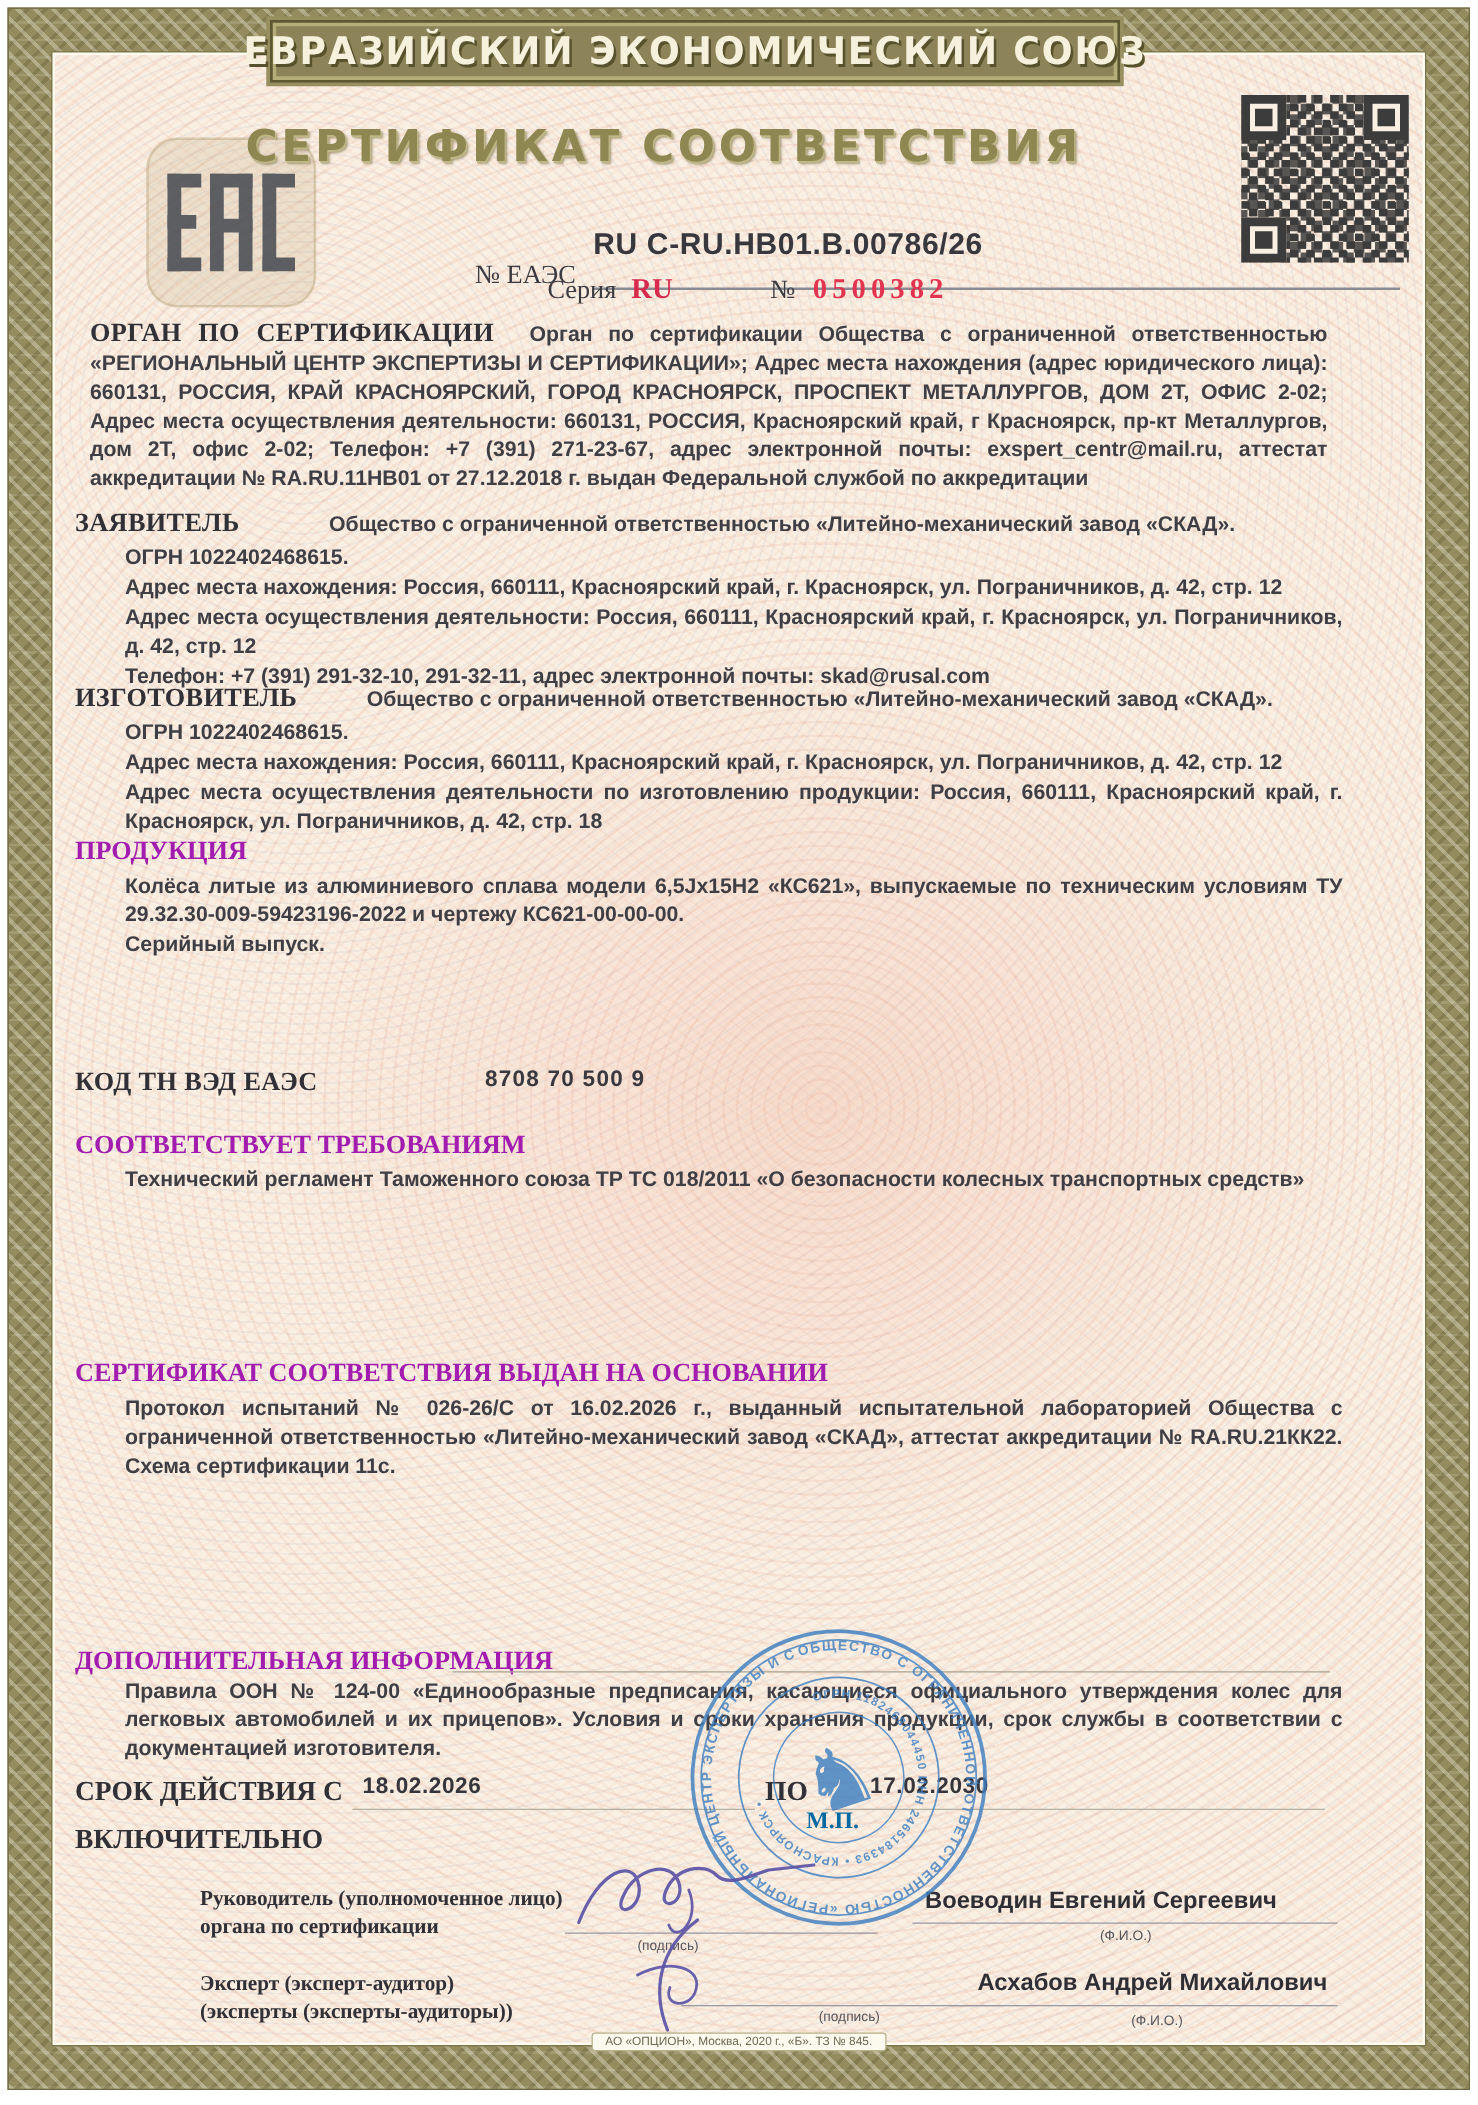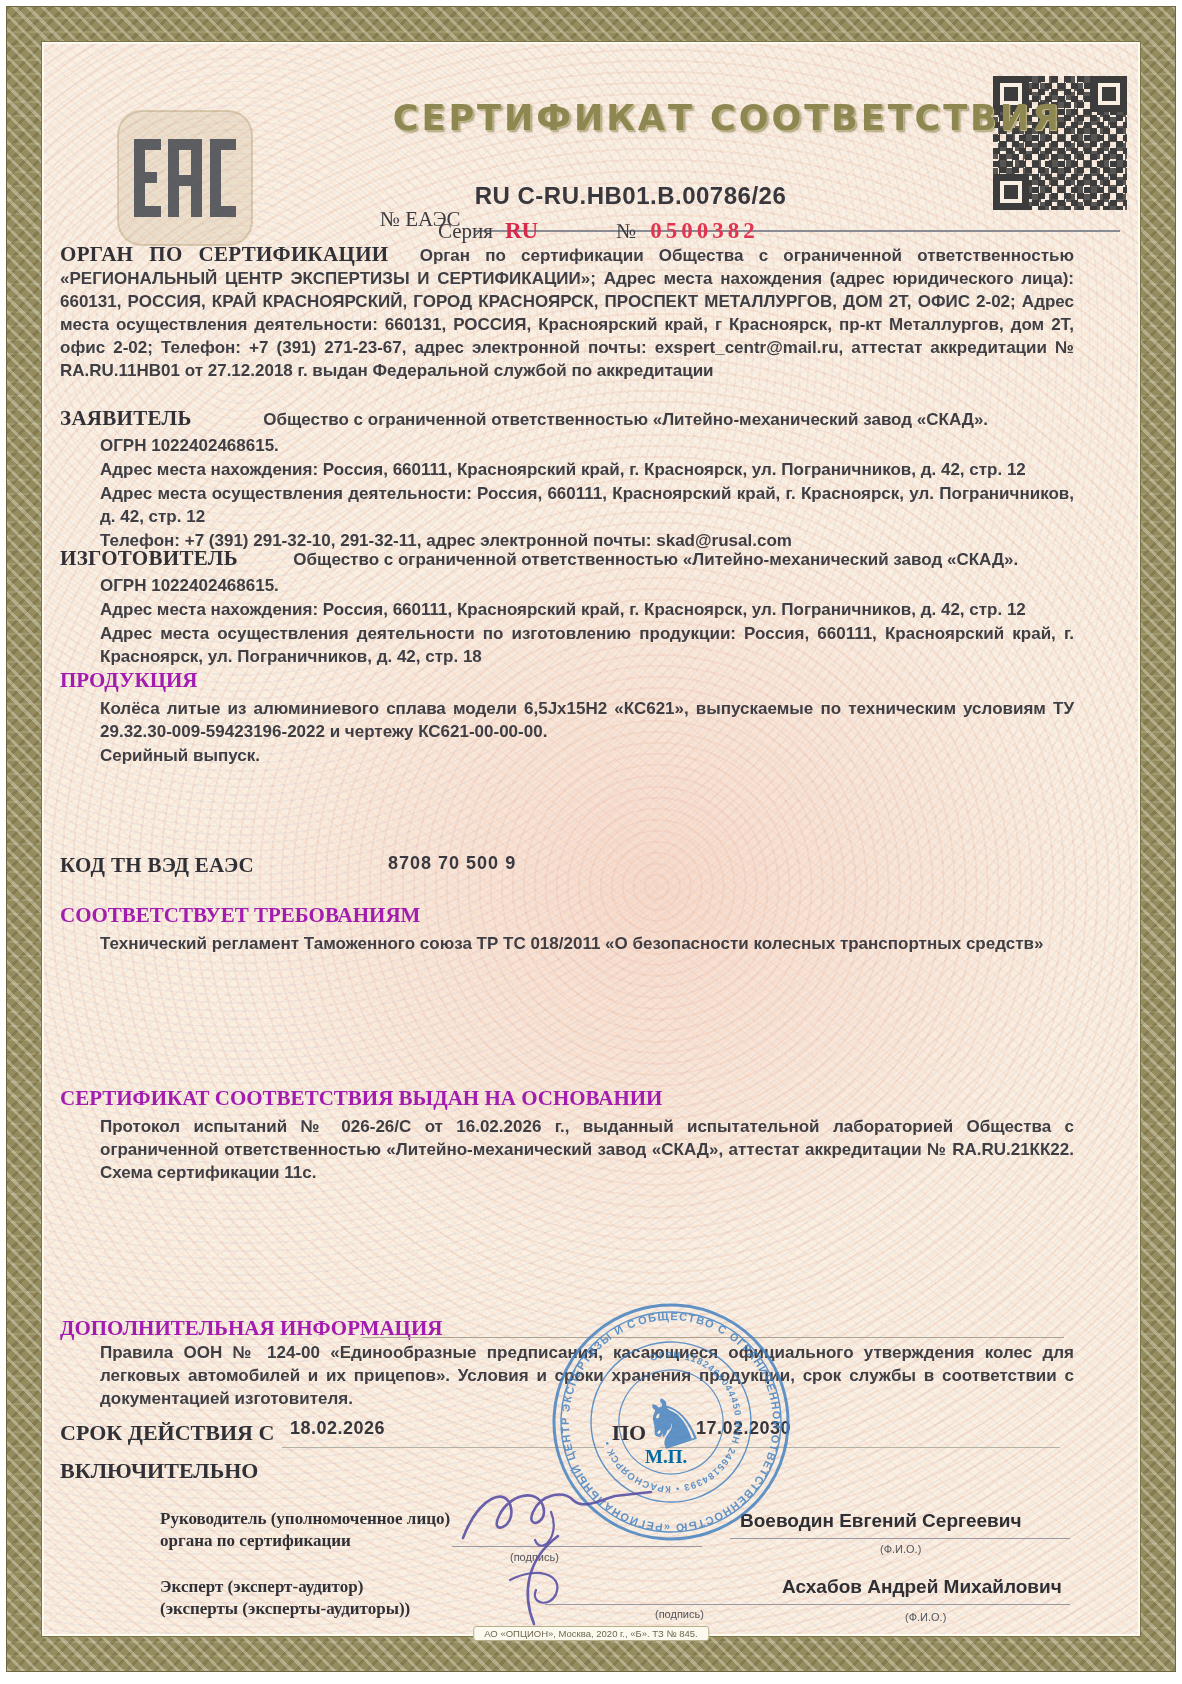--- a/index.html
+++ b/index.html
@@ -23,21 +23,21 @@
            repeating-linear-gradient(38deg, rgba(236,170,140,.10) 0 2px, rgba(236,170,140,0) 2px 8px),
            repeating-linear-gradient(-38deg, rgba(236,170,140,.09) 0 2px, rgba(236,170,140,0) 2px 8px);
          box-shadow:0 0 0 2px #fdfbf0, 0 0 0 3px #7b7448;}
   
   .banner{position:absolute;left:216px;top:16px;width:680px;height:50px;
           background:#8c8458;border:2px solid #5e5832;box-sizing:border-box;
           box-shadow:0 0 0 3px #978f5f, inset 0 0 0 3px #b5ad7a;
           display:flex;align-items:center;justify-content:center;}
   .banner span{font-weight:bold;font-size:29px;letter-spacing:1.5px;color:#f6f1dd;
           font-family:"DejaVu Sans",sans-serif;text-shadow:2px 2px 0 #57522c;white-space:nowrap;transform:scaleY(1.05);}
-  .cert-title{position:absolute;left:0px;right:120px;top:98px;text-align:right;
+  .cert-title{position:absolute;left:0px;right:120px;top:98px;text-align:center;
           font-family:"DejaVu Sans",sans-serif;font-weight:800;font-size:35px;letter-spacing:3px;
           color:#8f8751;text-shadow:1px 1px 0 #bfb786, 2px 2px 2px rgba(96,88,40,.55);white-space:nowrap;}
   
   .numline{position:absolute;left:380px;top:150px;width:740px;display:flex;align-items:flex-end;margin-top:32px;}
   .numline .lab{font-family:"Liberation Serif",serif;font-size:21px;color:#3a3a40;margin-right:14px;}
   .numline .val{flex:1;border-bottom:2px solid #8b8b94;font-weight:bold;font-size:24px;color:#37373d;
                 padding-bottom:20px;letter-spacing:.5px;}
   .series{position:absolute;left:438px;top:194px;display:flex;align-items:baseline;
           font-family:"Liberation Serif",serif;}
   .series .s-lab{font-size:21px;color:#3a3a40;}
@@ -50,21 +50,21 @@
       background:
         repeating-conic-gradient(#3c3c3c 0% 25%, rgba(0,0,0,0) 0% 50%) 0 0/13px 13px,
         repeating-conic-gradient(rgba(60,60,60,.85) 0% 25%, rgba(0,0,0,0) 0% 50%) 5px 7px/17px 17px;}
   .qr .finder{position:absolute;width:36px;height:36px;border:7px solid #3c3c3c;background:#f9efe2;box-sizing:border-box;}
   .qr .finder::after{content:"";position:absolute;inset:4px;background:#3c3c3c;}
   .qr .f-tl{left:0;top:0}.qr .f-tr{right:0;top:0}.qr .f-bl{left:0;bottom:0}
   
   .sec{position:absolute;left:60px;width:1014px;}
   .sec-label{font-family:"Liberation Serif",serif;font-weight:bold;font-size:21px;color:#303036;
              letter-spacing:.3px;margin-right:16px;}
-  .para{margin:0;font-size:17px;line-height:23px;font-weight:bold;color:#3e3e44;text-align:justify;}
+  .para{margin:12px;font-size:17px;line-height:23px;font-weight:bold;color:#3e3e44;text-align:justify;}
   .ind{padding-left:40px;}
   .ind p{margin:0 0 1px 0;}
   .headrow{margin:0 0 3px 0;}
   .plain-head{font-family:"Liberation Serif",serif;font-weight:bold;font-size:21px;color:#a21caf;margin:0 0 4px 0;}
   .code-row{position:absolute;left:60px;top:853px;width:1014px;display:flex;}
   .code-row .cv{font-weight:bold;font-size:18px;color:#38383e;margin-left:118px;letter-spacing:1px;}
   .addl-rule{position:absolute;left:362px;top:1337px;width:702px;border-bottom:1px solid #a9a393;}
   
   .v-lab{position:absolute;left:60px;top:1420px;font-family:"Liberation Serif",serif;font-weight:bold;
          font-size:22px;color:#303036;}
@@ -90,20 +90,23 @@
            border:1px solid #b7b08a;border-radius:3px;padding:1px 10px;font-size:9.5px;color:#6e6850;
            white-space:nowrap;z-index:2;}
 </style>
 </head>
 <body>
 
 <div class="page">
   <div class="frame"></div>
   <div class="inner"></div>
 
+  <div class="banner">
+    <span>ЕВРАЗИЙСКИЙ ЭКОНОМИЧЕСКИЙ СОЮЗ</span>
+  </div>
 
   <div class="eac">
     <svg width="150" height="150" viewBox="0 0 150 150">
       <rect x="8" y="8" width="134" height="134" rx="24" fill="rgba(186,165,120,0.20)" stroke="rgba(170,150,105,0.38)" stroke-width="2"></rect>
       <g fill="#494d54" opacity="0.88" transform="translate(24,36)">
         <rect x="0" y="0" width="11" height="78"></rect>
           <rect x="0" y="0" width="27" height="11"></rect>
         <rect x="0" y="33" width="23" height="11"></rect>
           <rect x="0" y="67" width="27" height="11"></rect>
         <rect x="34" y="0" width="11" height="78"></rect>

